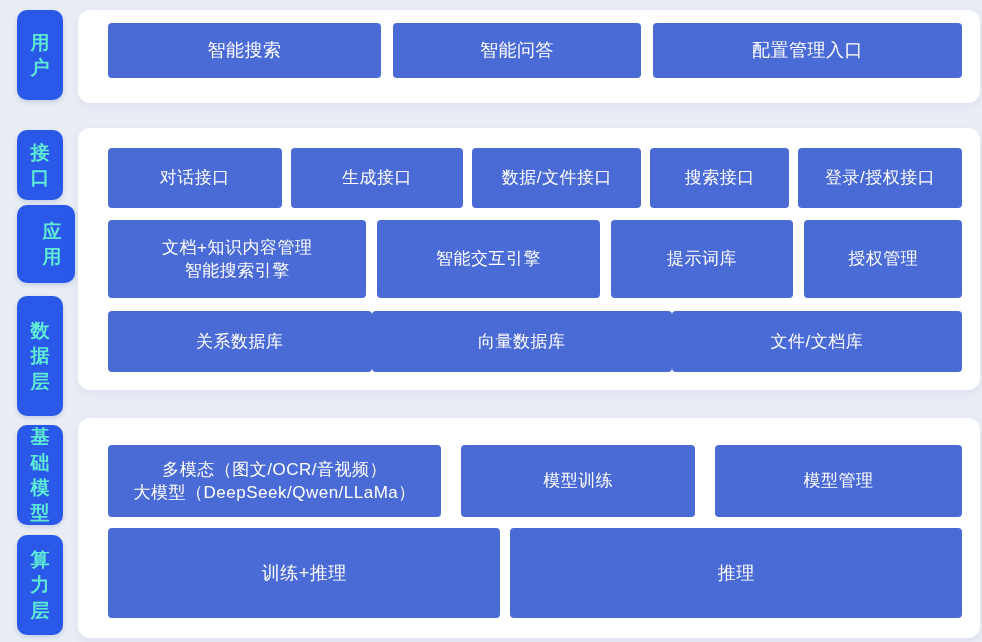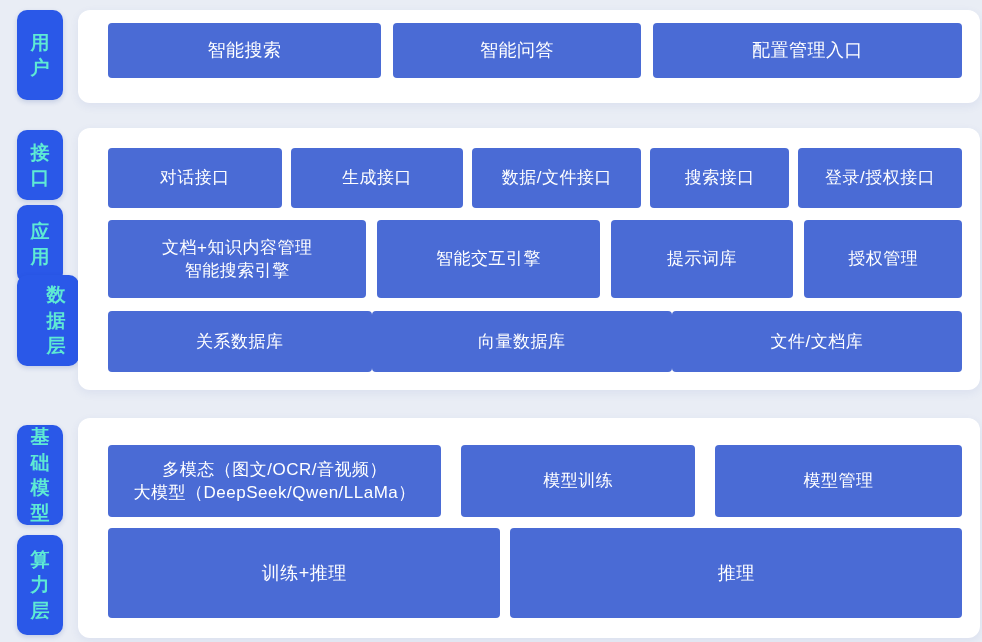--- a/index.html
+++ b/index.html
@@ -15,22 +15,22 @@
   .vtext{width:1.12em;word-break:break-all;line-height:1.34;text-align:center;}
   .panel{
     position:absolute;left:78px;width:902px;background:#ffffff;border-radius:12px;
     box-shadow:0 3px 10px rgba(50,80,160,.08);box-sizing:border-box;
   }
   .panel-user{top:10px;height:93px;padding:13px 18px 0 30px;}
   .panel-mid{top:128px;height:262px;padding:20px 18px 0 30px;}
   .panel-bot{top:418px;height:220px;padding:27px 18px 0 30px;}
   .lbl-user{top:10px;height:90px;}
   .lbl-if{top:130px;height:70px;}
-  .lbl-app{top:205px;height:78px;}
-  .lbl-data{top:275px;height:91px;padding-left:16px;}
+  .lbl-app{top:205px;height:78px;padding-left:12px;}
+  .lbl-data{top:296px;height:120px;}
   .lbl-fm{top:425px;height:100px;}
   .lbl-cl{top:535px;height:100px;}
   .row{display:flex;}
   .row-user{height:55px;gap:12px;}
   .row-if{height:60px;gap:9px;margin-bottom:12px;}
   .row-app{height:78px;gap:11px;margin-bottom:13px;}
   .row-data{height:61px;}
   .row-fm{height:72px;gap:20px;margin-bottom:11px;}
   .row-cl{height:90px;gap:10px;}
   .node{

